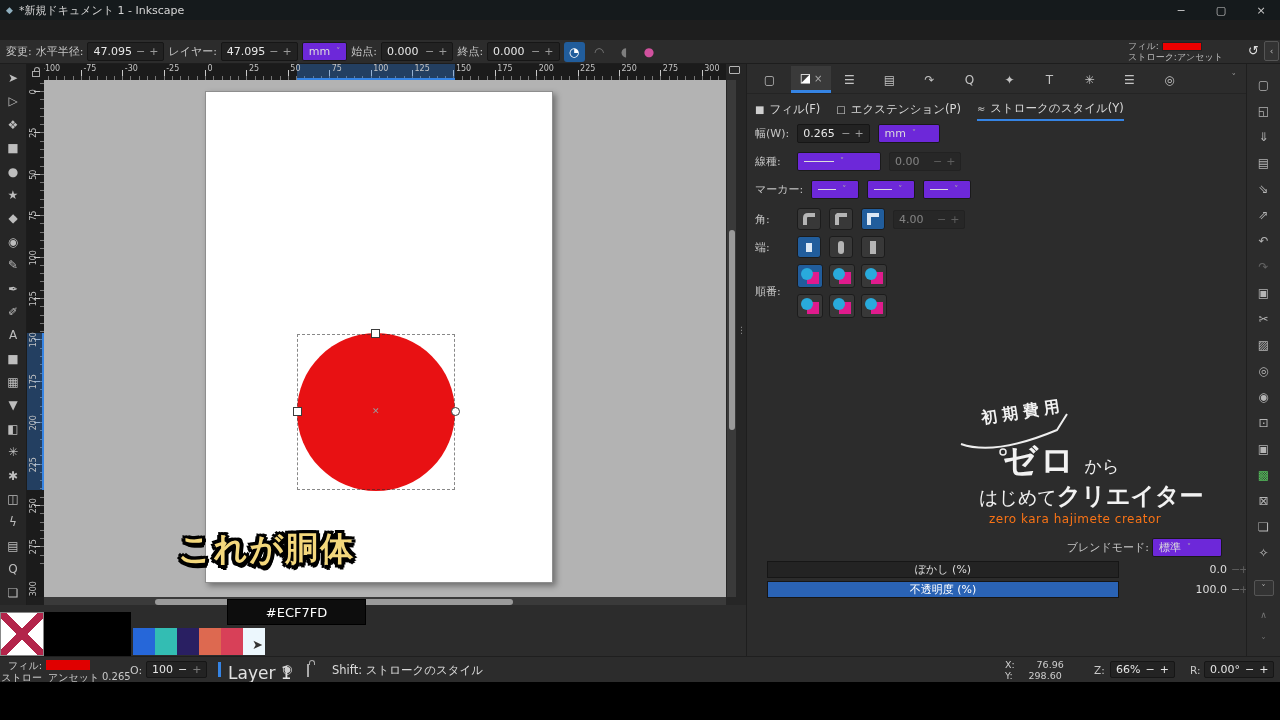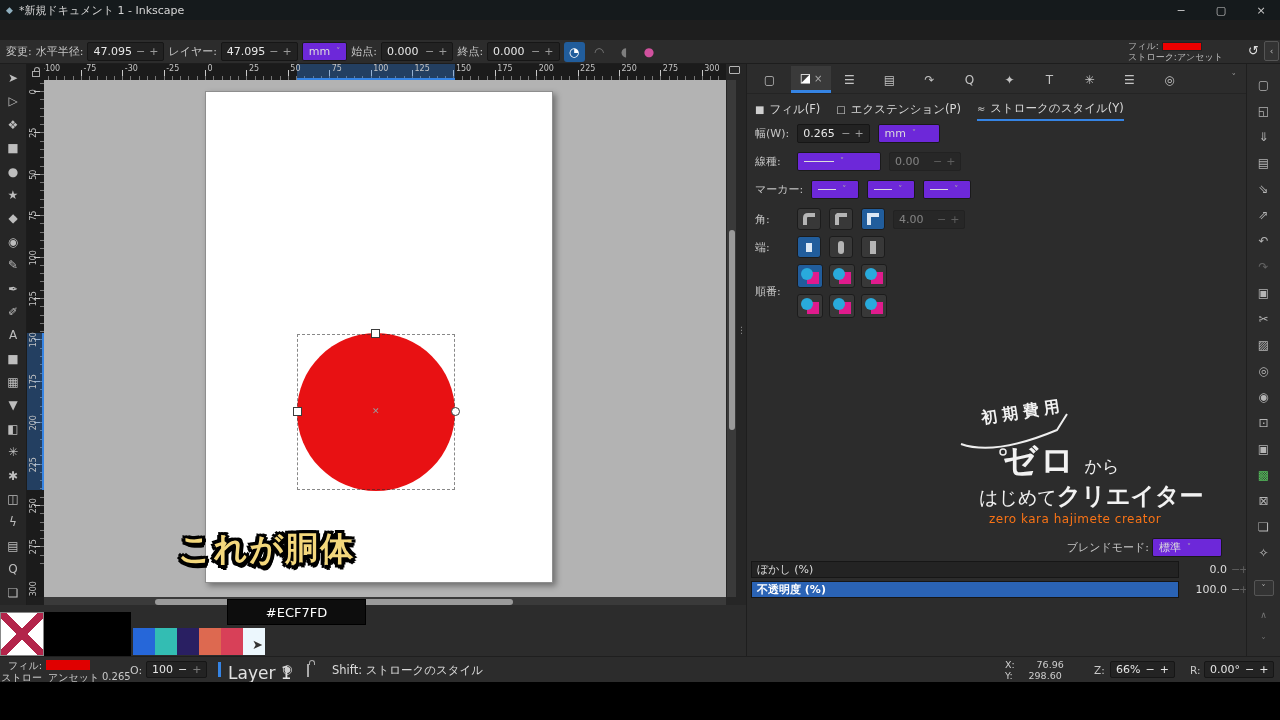--- a/index.html
+++ b/index.html
@@ -103,21 +103,21 @@
   .wm .l2{position:absolute;left:58px;top:38px;}
   .wm .l2 .big{font-size:34px;font-weight:bold;letter-spacing:2px;}
   .wm .l2 .small{font-size:17px;margin-left:8px;}
   .wm .l3{position:absolute;left:34px;top:80px;white-space:nowrap;}
   .wm .l3 .med{font-size:19px;}
   .wm .l3 .big{font-size:24px;font-weight:bold;}
   .wm .l4{position:absolute;left:44px;top:112px;font-size:12px;color:#f97316;letter-spacing:.5px;}
 
   
   .blendrow{position:absolute;right:24px;top:474px;display:flex;align-items:center;gap:3px;font-size:11px;color:#c6c6c6;}
-  .slider{position:absolute;left:4px;width:428px;height:17px;background:#232323;border:1px solid #161616;display:flex;align-items:center;padding:0 5px;font-size:11px;color:#ddd;}
+  .slider{position:absolute;left:20px;width:352px;height:17px;background:#232323;border:1px solid #161616;display:flex;align-items:center;padding:0 5px;font-size:11px;color:#ddd;justify-content:center;}
   .slider.blue{background:#2a63b5;color:#fff;}
   .sval{position:absolute;left:446px;width:34px;text-align:right;font-size:11px;color:#ddd;}
   .spm{position:absolute;font-size:11px;color:#9a9a9a;}
 
   
   .cmdbar{left:1246px;top:64px;width:34px;height:618px;background:#2c2c2c;border-left:1px solid #1f1f1f;display:flex;flex-direction:column;align-items:center;padding-top:8px;}
   .cic{height:26px;width:22px;display:flex;align-items:center;justify-content:center;color:#b5b5b5;font-size:12px;}
   .cic.green{color:#56c15d;}
   .cic.dim{opacity:.4;}
   .cmd-chev{width:20px;height:16px;border:1px solid #555;border-radius:2px;background:#333;color:#bbb;font-size:8px;display:flex;align-items:center;justify-content:center;margin-top:14px;}
@@ -599,21 +599,21 @@
         <span>標準</span>
         <span class="car">˅</span>
       </span>
     </div>
     <div class="slider" style="top:497px;">
         <span>ぼかし (%)</span>
       </div>
     <span class="sval" style="top:499px;">0.0</span>
     <span class="spm dim" style="left:484px;top:499px;">−</span>
     <span class="spm dim" style="left:492px;top:499px;">+</span>
-    <div class="slider blue" style="top:517px;font-weight:bold;">
+    <div class="slider blue" style="top:517px;">
         <span>不透明度 (%)</span>
       </div>
     <span class="sval" style="top:519px;">100.0</span>
     <span class="spm" style="left:484px;top:519px;">−</span>
     <span class="spm dim" style="left:492px;top:519px;">+</span>
   </div>
 
   <div class="abs cmdbar">
     <span style="display:flex;flex-direction:column;align-items:center;">
 

